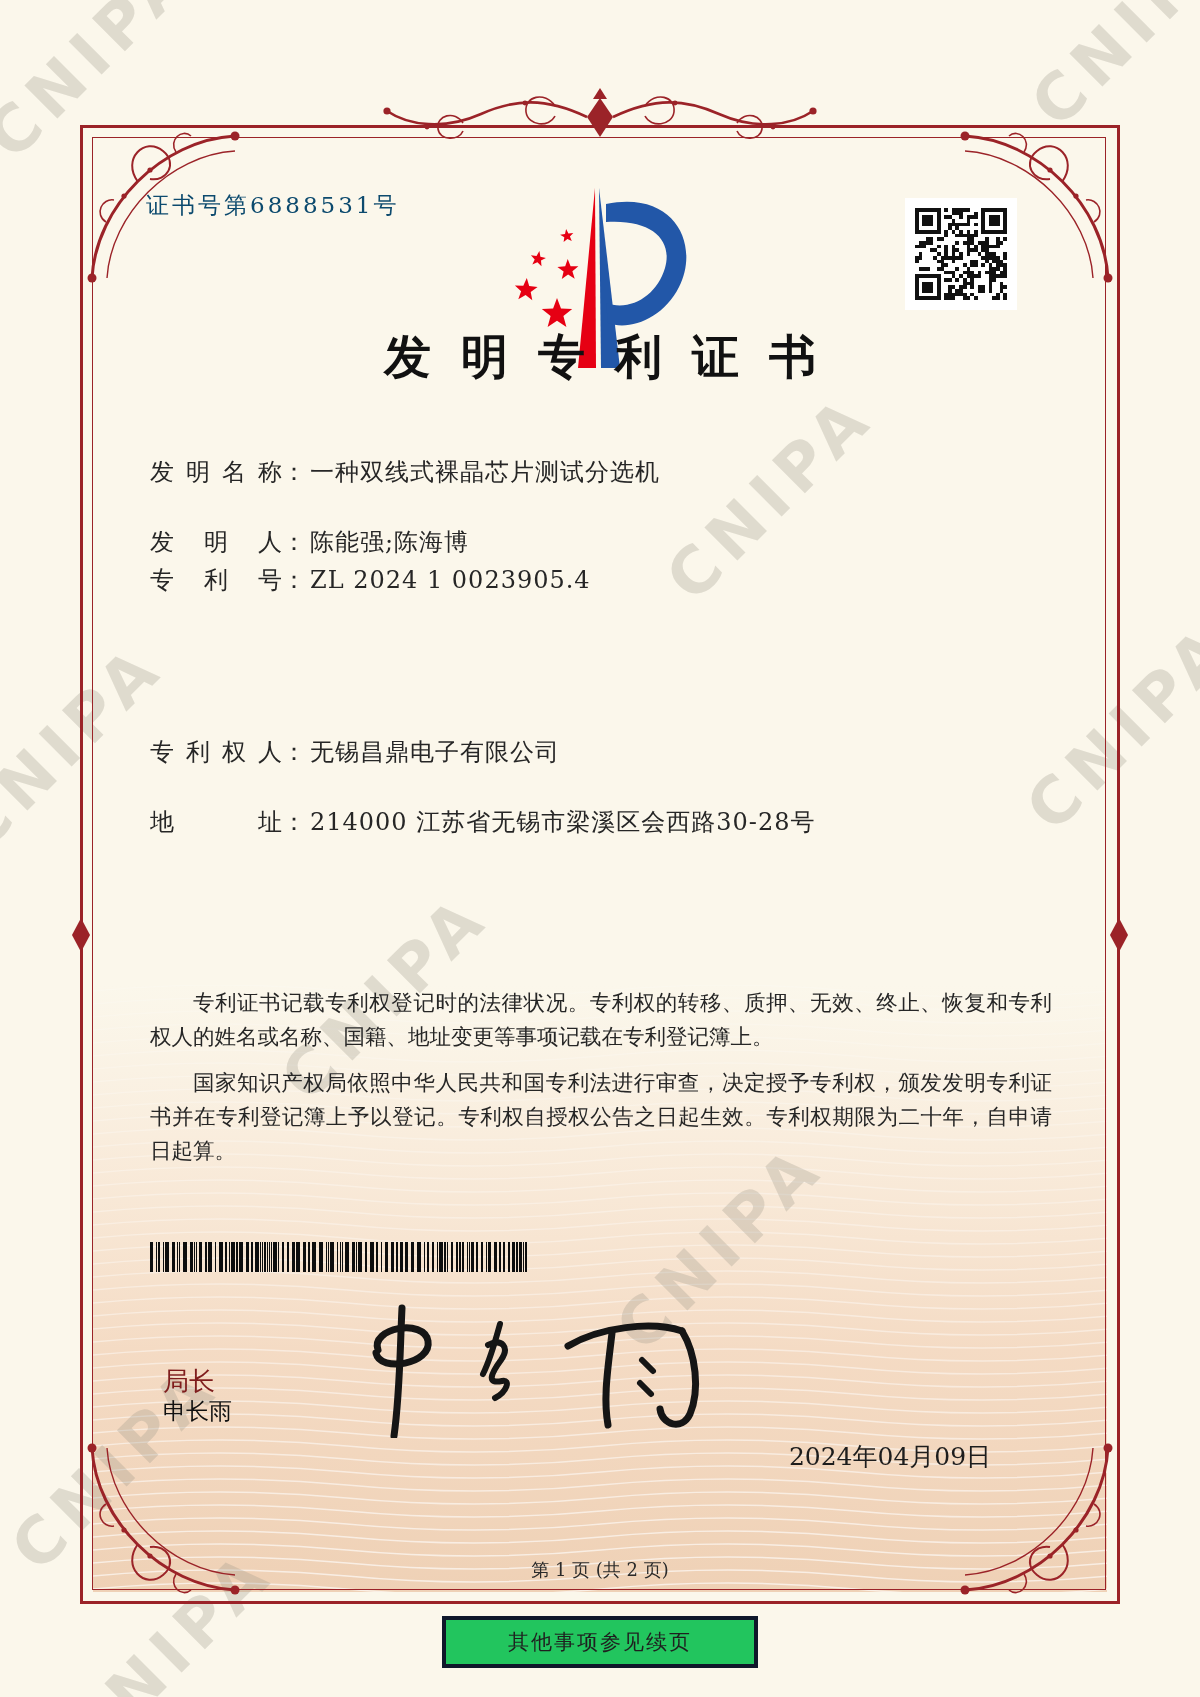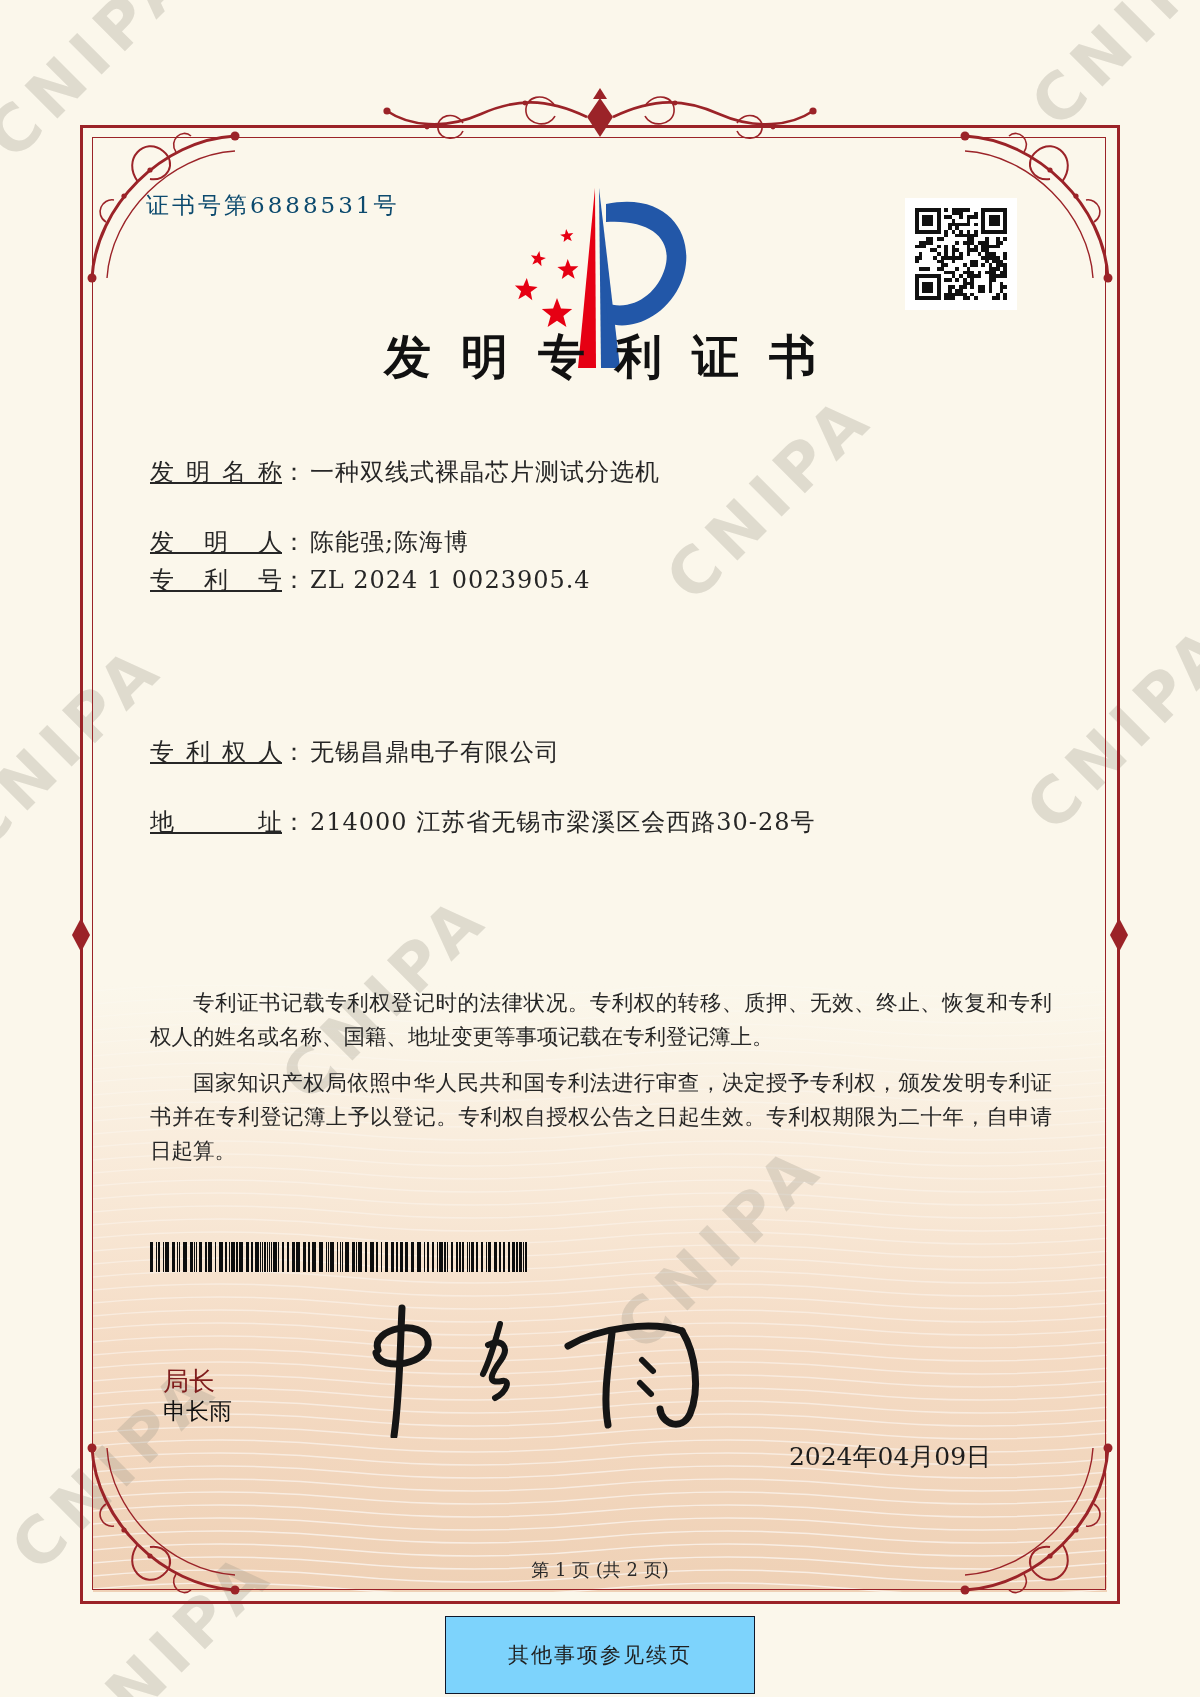--- a/index.html
+++ b/index.html
@@ -24,36 +24,36 @@
   
   .certno{position:absolute; left:146px; top:190px; font-size:23px; letter-spacing:3px; color:#0c4a6e;}
   .logo{position:absolute; left:480px; top:182px; width:215px; height:190px;}
   .qrbox{position:absolute; left:905px; top:198px; width:112px; height:112px; background:#ffffff;}
   .qrbox svg{position:absolute; left:10px; top:10px; width:92px; height:92px;}
   .title{
     position:absolute; left:0; top:326px; width:1200px; text-align:center;
     font-size:47px; font-weight:700; letter-spacing:30px; padding-left:30px; box-sizing:border-box; color:#111;
   }
   .field{position:absolute; left:150px; width:900px; font-size:24px; color:#262626; white-space:nowrap;}
-  .flabel{display:inline-block; width:132px; text-align:justify; text-align-last:justify; vertical-align:bottom;text-decoration:underline;}
+  .flabel{display:inline-block; width:132px; text-align:justify; text-align-last:justify; vertical-align:bottom;}
   .colon{display:inline-block; margin-right:4px;}
   .fvalue{letter-spacing:1px;}
   .grant2{position:absolute; left:415px; top:0; white-space:nowrap;}
   .glabel2{letter-spacing:2px;}
   .paras{position:absolute; left:150px; top:986px; width:902px; font-size:21.5px; line-height:34px; color:#262626; text-align:justify;}
   .paras p{margin:0 0 12px 0; text-indent:2em;}
   .barcode{position:absolute; left:150px; top:1242px; width:380px; height:30px;}
   .sig-title{position:absolute; left:163px; top:1344px; font-family:"DejaVu Sans","Liberation Sans",sans-serif; font-size:26px; font-weight:500; color:#7f1d1d;margin-top:20px;}
   .sig-name{position:absolute; left:163px; top:1396px; font-family:"DejaVu Sans","Liberation Sans",sans-serif; font-size:23px; font-weight:500; color:#111;}
   .sig-hand{position:absolute; left:350px; top:1298px; width:380px; height:140px;}
   .issue-date{position:absolute; left:760px; top:1440px; width:260px; text-align:center; font-size:25px; color:#1d1d1d;}
   .page-info{position:absolute; left:0; top:1558px; width:1200px; text-align:center; font-size:18px; color:#2a2a2a;}
   .note-box{
     position:absolute; left:600px; top:1616px; transform:translateX(-50%);
-    border:1px solid #0f172a; background:#7dd3fc; padding:24px 62px;
+    border:4px solid #0f172a; background:#22c55e; padding:8px 62px;
     font-size:21px; letter-spacing:2px; color:#1f1f1f; white-space:nowrap;
   }
 </style>
 </head>
 <body>
 
 <div class="page">
 
   <svg id="waves" class="waves" viewBox="0 0 1014 607" preserveAspectRatio="none">
       <defs>

